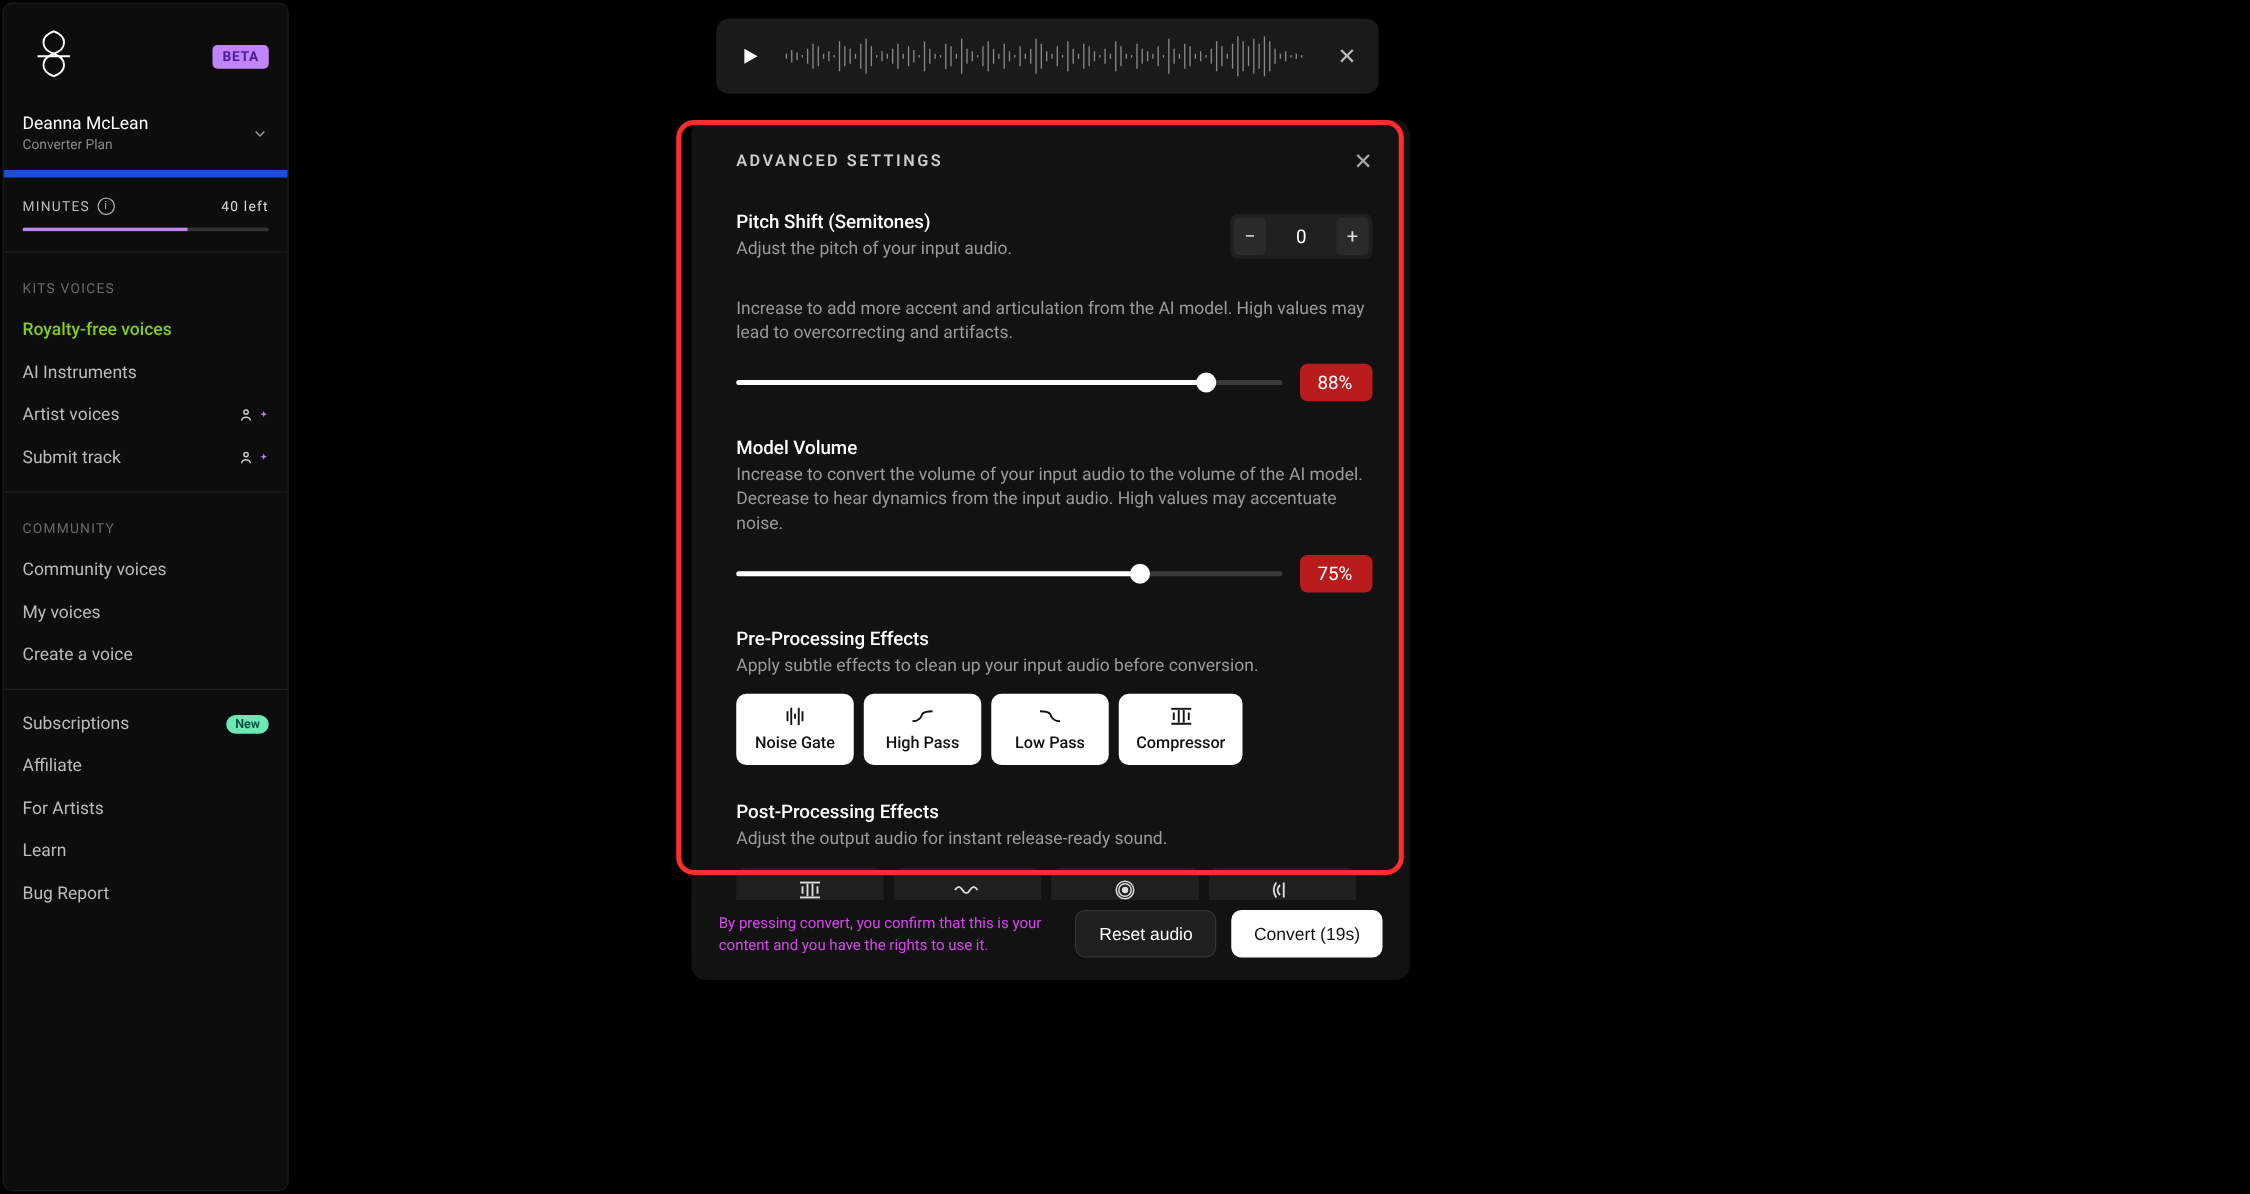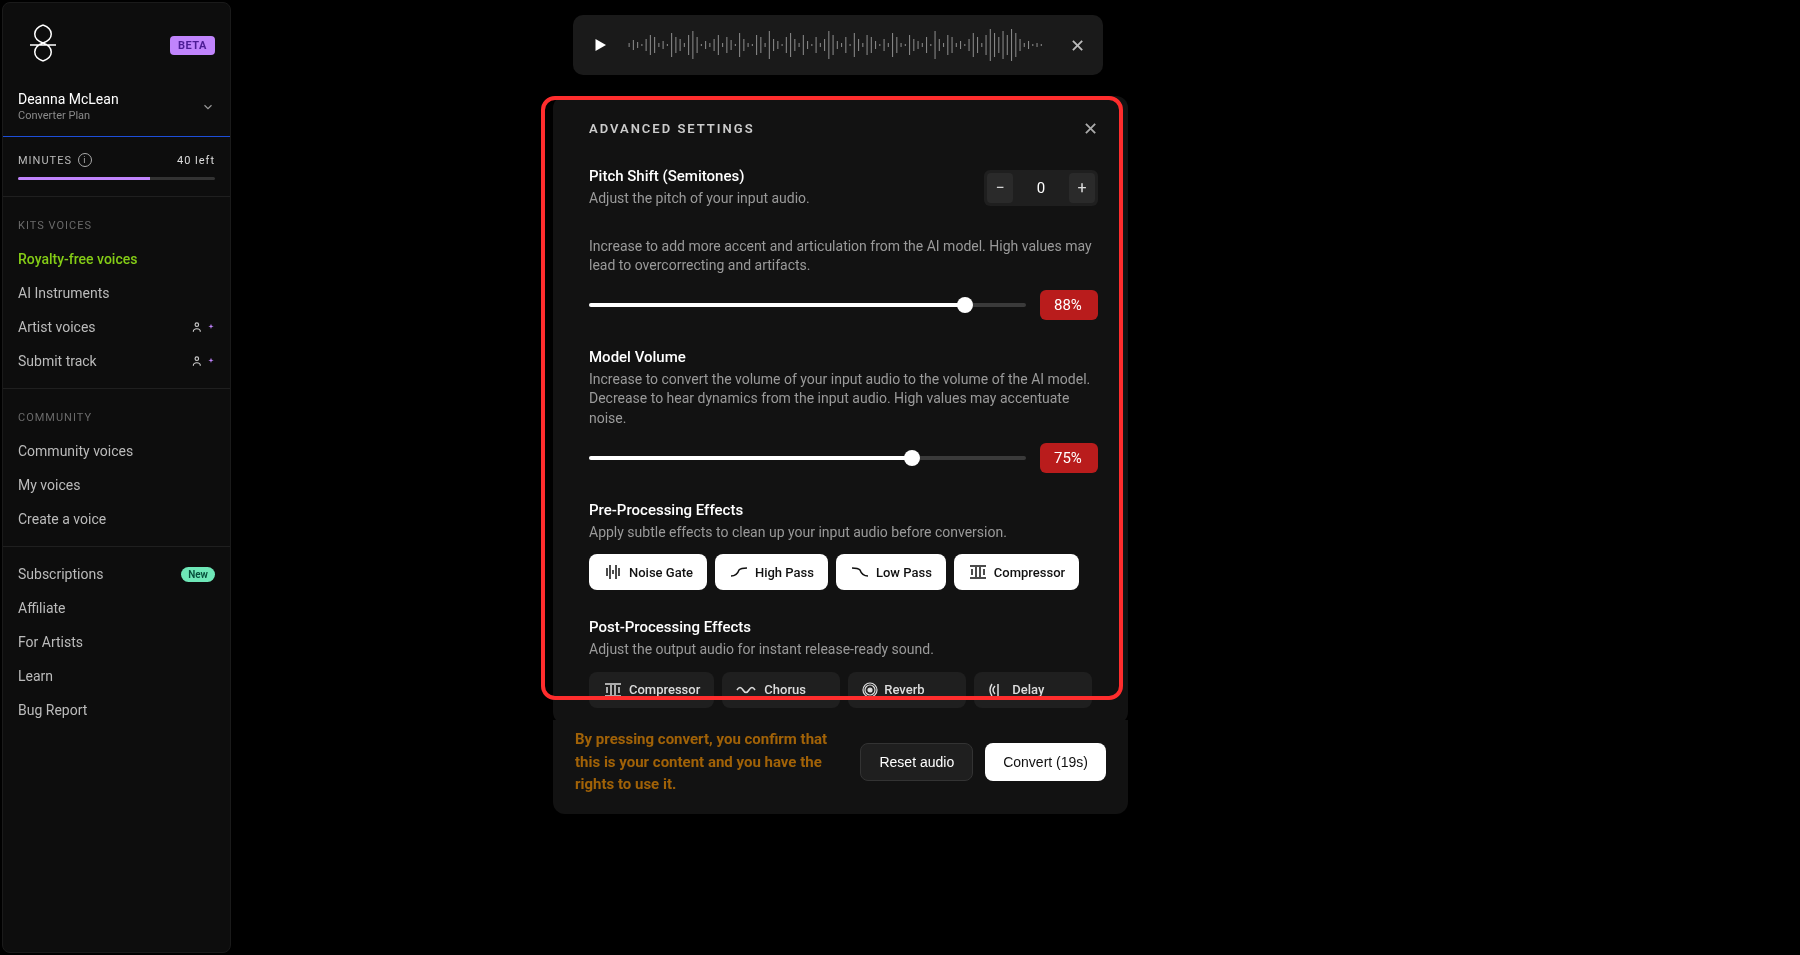--- a/index.html
+++ b/index.html
@@ -36,21 +36,21 @@
   font-weight: 700;
   padding: 3px 8px;
   border-radius: 4px;
   letter-spacing: 0.5px;
 }
 .user-row {
   display: flex;
   align-items: center;
   justify-content: space-between;
   padding: 8px 15px 14px 15px;
-  border-bottom: 1px solid #1d4ed8;
+  border-bottom: 6px solid #1d4ed8;
 }
 .user-name { font-size: 14px; color: #fff; }
 .user-plan { font-size: 11px; color: #8a8a8a; margin-top: 2px; }
 .chevron { color: #999; }
 .minutes-section {
   padding: 16px 15px 16px 15px;
   border-bottom: 1px solid #1f1f1f;
 }
 .minutes-row {
   display: flex;
@@ -222,21 +222,21 @@
 }
 .effects-row { display: flex; gap: 8px; margin-top: 12px; }
 .effect-btn {
   flex: 0 0 auto;
   min-width: 94px;
   background: #fff;
   color: #111;
   border-radius: 8px;
   padding: 10px 14px;
   display: flex;
-  flex-direction: row;
+  flex-direction: column;
   align-items: center;
   gap: 6px;
   font-size: 13px;
   font-weight: 500;
   cursor: pointer;
 }
 .effect-btn.dark {
   background: #1f1f1f;
   color: #ddd;
   min-width: 118px;
@@ -247,21 +247,21 @@
   top: 720px;
   left: 320px;
   width: 575px;
   display: flex;
   align-items: center;
   justify-content: space-between;
   padding: 8px 22px 18px 22px;
   background: #121212;
   border-radius: 0 0 12px 12px;
 }
-.footer-text { font-size: 15px; color: #a16207; line-height: 1.5; max-width: 260px; font-weight: bold; }
+.footer-text { font-size: 12px; color: #d946ef; line-height: 1.5; max-width: 260px; }
 .footer-actions { display: flex; gap: 12px; }
 .btn-secondary {
   background: #1f1f1f;
   color: #fff;
   border: 1px solid #333;
   border-radius: 8px;
   padding: 10px 18px;
   font-size: 14px;
   cursor: pointer;
 }

